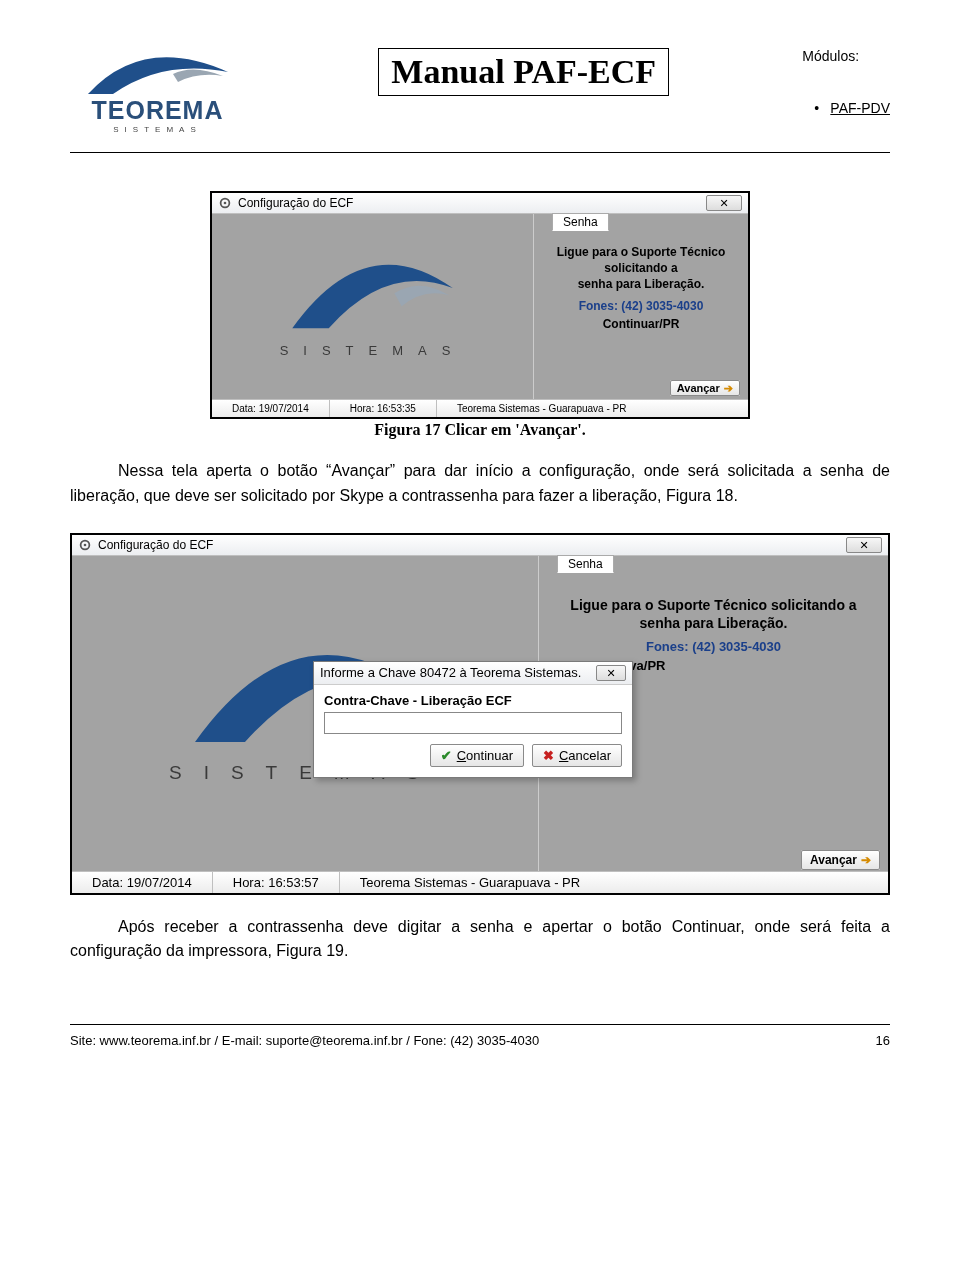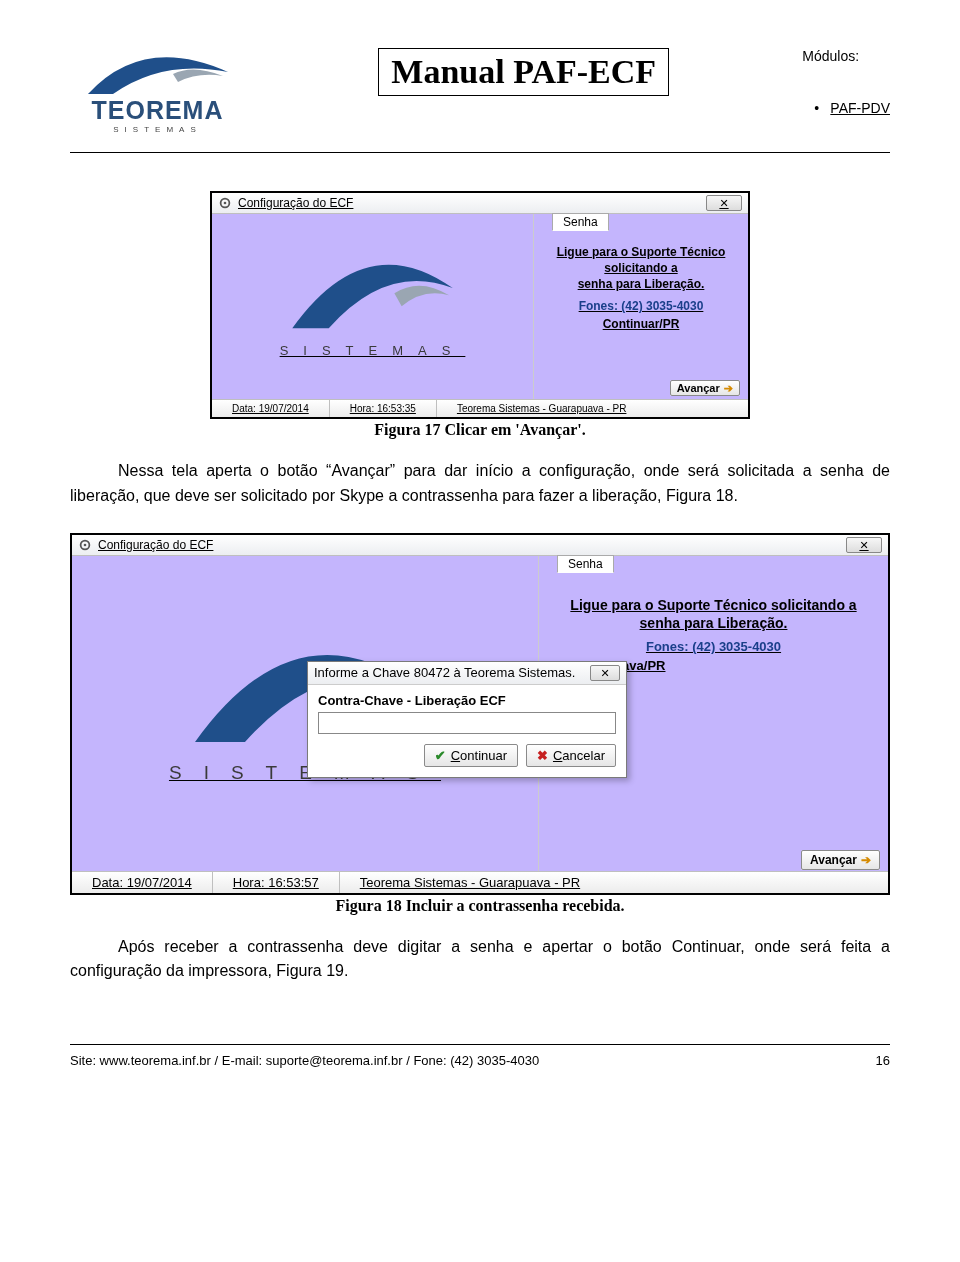--- a/index.html
+++ b/index.html
@@ -24,21 +24,21 @@
   .title-block h1 { font-family: "Times New Roman", serif; font-weight: bold; font-size: 34px; text-align: right; }
   .mod-block { font-size: 14px; text-align: left; }
   .mod-label { margin-bottom: 6px; }
   .mod-item { text-decoration: underline; margin-left: 28px; position: relative; margin-top: 36px; }
   .mod-item::before { content: "•"; position: absolute; left: -16px; }
 
   .hr-thick { border: none; border-top: 1.5px solid #000; margin-top: 18px; }
 
   
   .outer-shadow { border: 2px solid #000; background: #fff; margin-top: 38px; }
-  .win { background: #c4b5fd; text-decoration: underline; }
+  .win { background: #a3a3a3; }
   .titlebar {
     display: flex; align-items: center; justify-content: space-between;
     background: linear-gradient(#fff,#eceef1);
     border-bottom: 1px solid #bfbfbf;
     padding: 2px 6px; font-size: 12px;
   }
   .titlebar .tleft { display: flex; align-items: center; gap: 6px; }
   .gear-icon { width: 14px; height: 14px; }
   .close-btn {
     width: 36px; height: 16px; border: 1px solid #888; border-radius: 2px;
@@ -79,21 +79,21 @@
 
   
   .figcap { text-align: center; font-family: "Times New Roman", serif; font-weight: bold; font-size: 16px; margin-top: 2px; }
 
   
   .para { font-size: 16px; font-family: Arial, sans-serif; line-height: 1.55; margin-top: 20px; text-align: justify; }
   .para .indent { display: inline-block; width: 48px; }
 
   
   .dialog {
-    position: absolute; left: 235px; top: 105px; width: 320px;
+    position: absolute; left: 241px; top: 105px; width: 320px;
     background: #fff; border: 1px solid #7a7a7a; box-shadow: 3px 3px 6px rgba(0,0,0,0.25);
     font-size: 13px;
   }
   .dialog .dbar { display:flex; justify-content: space-between; padding: 3px 6px; border-bottom: 1px solid #ccc; background: linear-gradient(#fff,#eceef1); }
   .dialog .dbody { padding: 8px 10px 10px 10px; }
   .dlabel { font-weight: bold; font-size: 13px; margin-bottom: 4px; }
   .dinput { width: 100%; height: 22px; border: 1px solid #888; background: #fff; }
   .dbtns { display: flex; justify-content: flex-end; gap: 8px; margin-top: 10px; }
   .dbtn { border: 1px solid #8a8a8a; background: linear-gradient(#fff,#e6e6e6); padding: 3px 10px; border-radius: 2px; font-size: 13px; display:flex; align-items:center; gap:5px;}
   .dbtn .ok { color: #2b8a2b; font-weight: bold; }
@@ -248,21 +248,20 @@
         </div>
 
       </div>
       <div class="statusbar big">
         <div class="cell">Data: 19/07/2014</div>
         <div class="cell">Hora: 16:53:57</div>
         <div class="cell">Teorema Sistemas - Guarapuava - PR</div>
       </div>
     </div>
   </div>
-  <div class="figcap">Figura 18 Incluir a contrassenha recebida.</div>
 
   <p class="para"><span class="indent"></span><span>Após receber a contrassenha deve digitar a senha e apertar o botão Continuar, onde será feita a configuração da impressora, Figura 19.</span></p>
 
   <hr class="hr-thin">
   <div class="footer">
     <span>Site: www.teorema.inf.br / E-mail: suporte@teorema.inf.br / Fone: (42) 3035-4030</span>
     <span>16</span>
   </div>
 
 </div>

